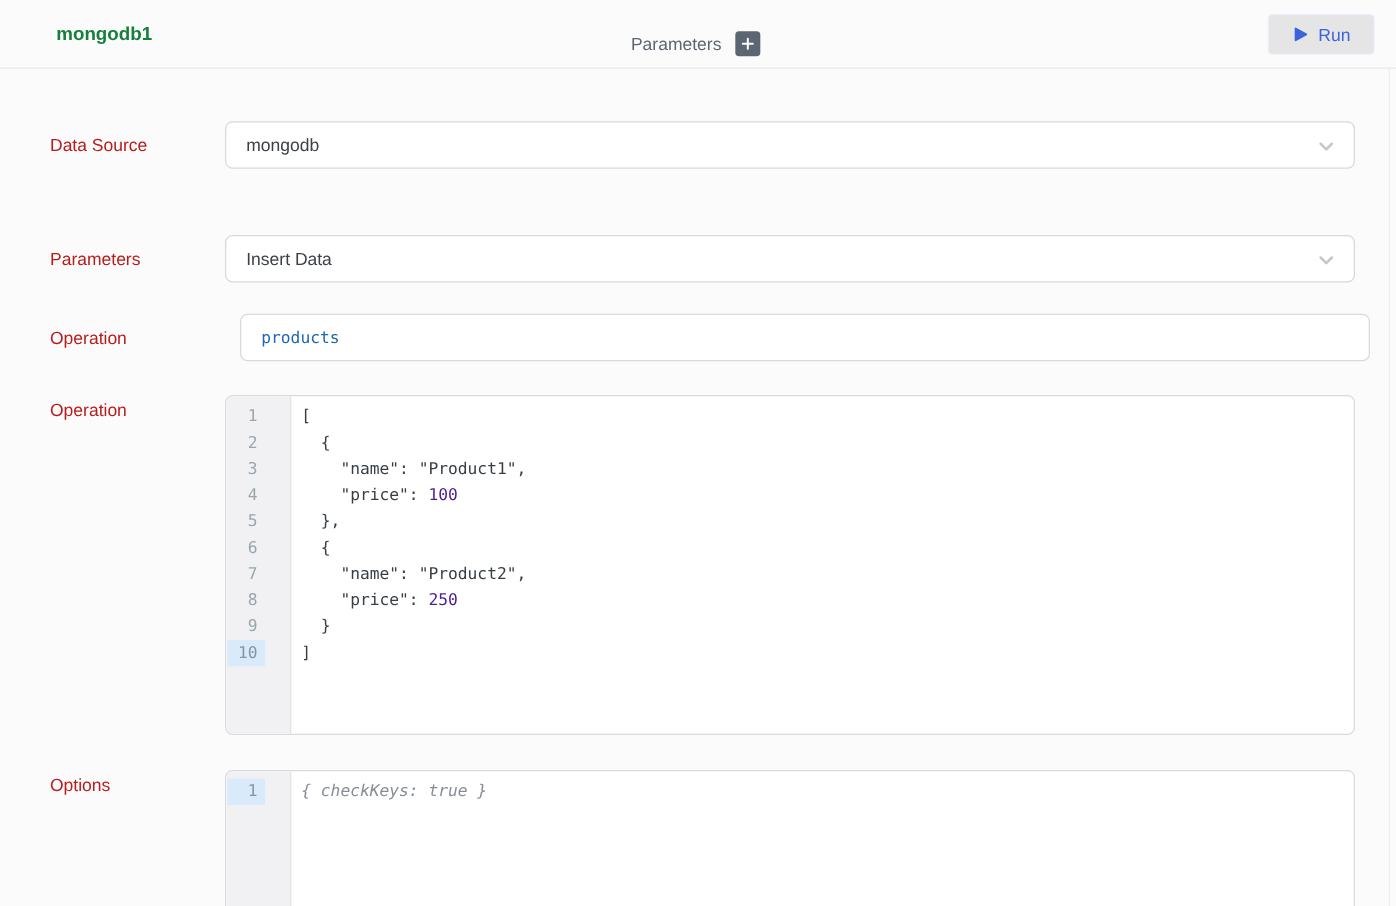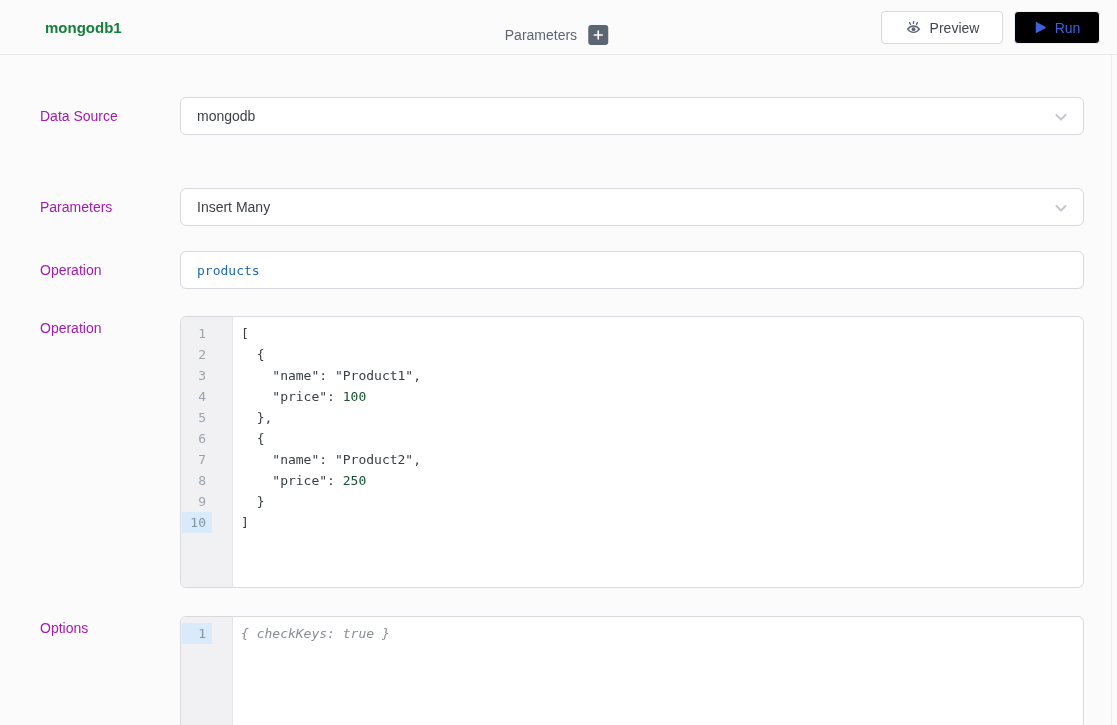--- a/index.html
+++ b/index.html
@@ -42,27 +42,27 @@
     height:33px; border-radius:4px; font-size:14px;
     display:flex; align-items:center; justify-content:center; gap:8px;
     cursor:pointer; padding:0 18px;
     font-family:"Liberation Sans", sans-serif;
   }
   .btn-preview {
     background:#ffffff; border:1px solid #d9d9dc; color:#3f4650;
     width:122px;
   }
   .btn-run {
-    background:#000000; border:1px solid #eef2fd; color:#3d63db;
+    background:#e5e5e5; border:1px solid #eef2fd; color:#3d63db;
     width:86px; font-weight:500;
   }
   
   .field-label {
     position:absolute; left:40px;
-    font-size:14px; color:#a21caf;text-align:center;
+    font-size:14px; color:#b91c1c;text-align:center;
   }
   .control {
     position:absolute; left:180px; width:904px; height:38px;
     background:#fff; border:1px solid #d8d8de; border-radius:6px;
     display:flex; align-items:center; padding:12px 16px;
     font-size:14px; color:#3c4147; cursor:pointer;
   }
   .control .chevron { position:absolute; right:14px; top:11px; }
   .mono-input {
     font-family:"DejaVu Sans Mono", monospace;
@@ -81,21 +81,21 @@
   }
   .ln {
     height:21px; line-height:21px; width:30px; margin-left:1px;
     padding-right:6px; text-align:right;
     color:#9aa5ae;
   }
   .ln.active { background:#d9eafa; color:#8195a8; }
   .code-area { flex:1; padding:6px 0 0 8px; overflow:hidden; }
   .code-line { height:21px; line-height:21px; white-space:pre; }
   .tok-p   { color:#373e44; }
-  .tok-num { color:#14532d; }
+  .tok-num { color:#4c1d95; }
   .tok-gray{ color:#878d96;font-style:italic; }
   .right-line {
     position:absolute; top:55px; bottom:0; left:1111px; width:1px;
     background:#ededee;
   }
   svg { display:block; }
 </style>
 </head>
 <body>
 
@@ -107,32 +107,20 @@
     <button class="plus-btn">
       <span>
         <svg width="12" height="12" viewBox="0 0 12 12">
           <path d="M6 2 V10 M2 6 H10" stroke="#ffffff" stroke-width="1.6" stroke-linecap="round"></path>
         </svg>
       </span>
     </button>
   </div>
 
   <div class="header-right">
-    <button class="btn btn-preview">
-      <span>
-        <svg width="17" height="17" viewBox="0 0 17 17">
-          <path d="M2.6 10.2 C4.2 8.1 6.3 7 8.5 7 C10.7 7 12.8 8.1 14.4 10.2 C12.8 12.3 10.7 13.4 8.5 13.4 C6.3 13.4 4.2 12.3 2.6 10.2 Z" fill="none" stroke="#5b6672" stroke-width="1.4"></path>
-          <circle cx="8.5" cy="10.2" r="1.9" fill="#5b6672"></circle>
-          <line x1="8.5" y1="2.6" x2="8.5" y2="4.4" stroke="#5b6672" stroke-width="1.4" stroke-linecap="round"></line>
-          <line x1="4.6" y1="3.7" x2="5.5" y2="5.3" stroke="#5b6672" stroke-width="1.4" stroke-linecap="round"></line>
-          <line x1="12.4" y1="3.7" x2="11.5" y2="5.3" stroke="#5b6672" stroke-width="1.4" stroke-linecap="round"></line>
-        </svg>
-      </span>
-      <span>Preview</span>
-    </button>
 
     <button class="btn btn-run">
       <span>
         <svg width="13" height="13" viewBox="0 0 13 13">
           <path d="M2.5 1.8 L11 6.5 L2.5 11.2 Z" fill="#3d63db" stroke="#3d63db" stroke-width="1.5" stroke-linejoin="round"></path>
         </svg>
       </span>
       <span>Run</span>
     </button>
   </div>
@@ -143,30 +131,30 @@
   <span>mongodb</span>
   <span class="chevron">
     <svg width="16" height="16" viewBox="0 0 16 16">
       <path d="M3.5 6 L8 10.5 L12.5 6" fill="none" stroke="#c3c7cd" stroke-width="2" stroke-linecap="round" stroke-linejoin="round"></path>
     </svg>
   </span>
 </div>
 
 <div class="field-label" style="top:199px;">Parameters</div>
 <div class="control" style="top:188px;">
-  <span>Insert Many</span>
+  <span>Insert Data</span>
   <span class="chevron">
     <svg width="16" height="16" viewBox="0 0 16 16">
       <path d="M3.5 6 L8 10.5 L12.5 6" fill="none" stroke="#c3c7cd" stroke-width="2" stroke-linecap="round" stroke-linejoin="round"></path>
     </svg>
   </span>
 </div>
 
 <div class="field-label" style="top:262px;">Operation</div>
-<div class="control mono-input" style="top:251px;">
+<div class="control mono-input" style="top:251px;margin-left:12px;">
   <span>products</span>
 </div>
 
 <div class="field-label" style="top:320px;">Operation</div>
 <div class="editor" style="top:316px; height:272px;">
   <div class="gutter">
       <div class="ln">1</div>
       <div class="ln">2</div>
       <div class="ln">3</div>
       <div class="ln">4</div>

